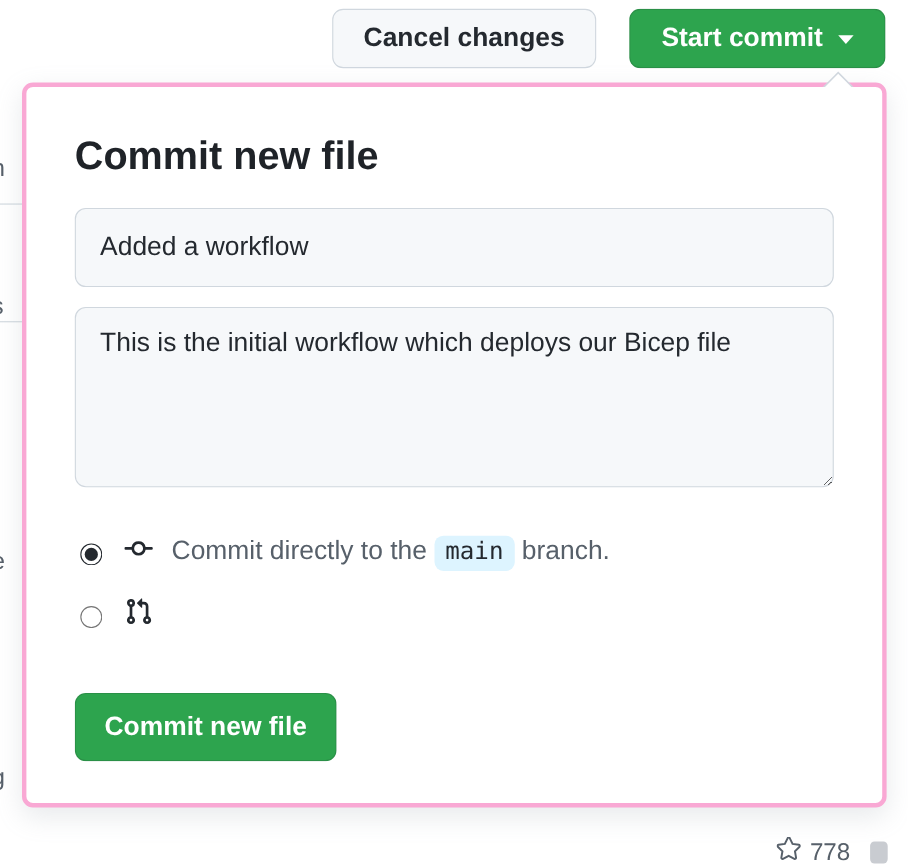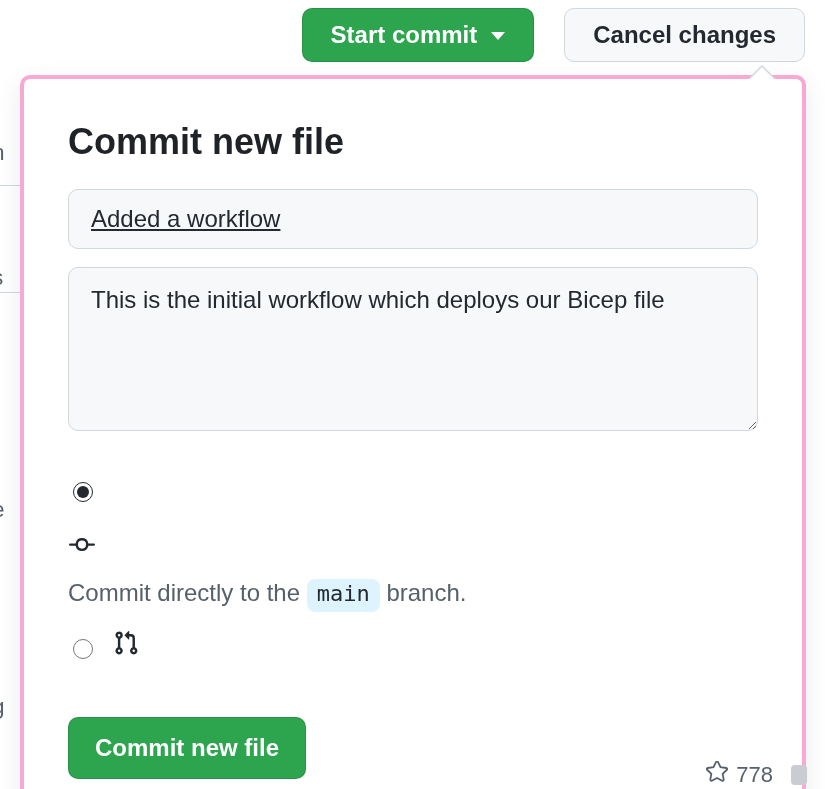--- a/index.html
+++ b/index.html
@@ -124,42 +124,42 @@
     width: 100%;
     font-family: inherit;
     font-size: 24px;
     color: #24292f;
     background: #f6f8fa;
     border: 1px solid #d0d7de;
     border-radius: 10px;
     padding: 16px 22px;
     outline: none;
   }
-  input.field { height: 60px; text-decoration: underline; }
+  input.field { height: 72px; }
   textarea.field {
     height: 164px;
     resize: both;
     margin-top: 18px;
     line-height: 1.35;
   }
 
   .options {
     margin-top: 34px;
   }
   .option-row {
     display: flex;
     align-items: flex-start;
     gap: 16px;
     font-size: 24px;
     color: #24292f;
     margin-top: 14px;
     line-height: 1.55;
     cursor: pointer;
   }
-  .option-row:first-child { margin-top: 0; flex-direction: column; }
+  .option-row:first-child { margin-top: 0; }
   .radio-wrap {
     flex: 0 0 auto;
     padding-top: 6px;
   }
   input[type=radio] {
     width: 20px; height: 20px;
     accent-color: #24292f;
     cursor: pointer;
   }
   .opt-icon {
@@ -224,26 +224,26 @@
     <span class="line l0">on</span>
     <span class="divider"></span>
     <span class="line l1">ns</span>
     <span class="divider2"></span>
     <span class="line l2">oe</span>
 
     <span class="line l5">ng</span>
   </div>
 
   <div class="top-buttons">
+    <button class="btn">
+      <span>Cancel changes</span>
+    </button>
     <button class="btn btn-primary">
       <span>Start commit</span>
       <span class="caret-down"></span>
-    </button>
-    <button class="btn">
-      <span>Cancel changes</span>
     </button>
   </div>
 
   <div class="popover">
     <h2>Commit new file</h2>
 
     <input class="field" type="text" value="Added a workflow" style="">
 
     <textarea class="field" style="">This is the initial workflow which deploys our Bicep file</textarea>
 

